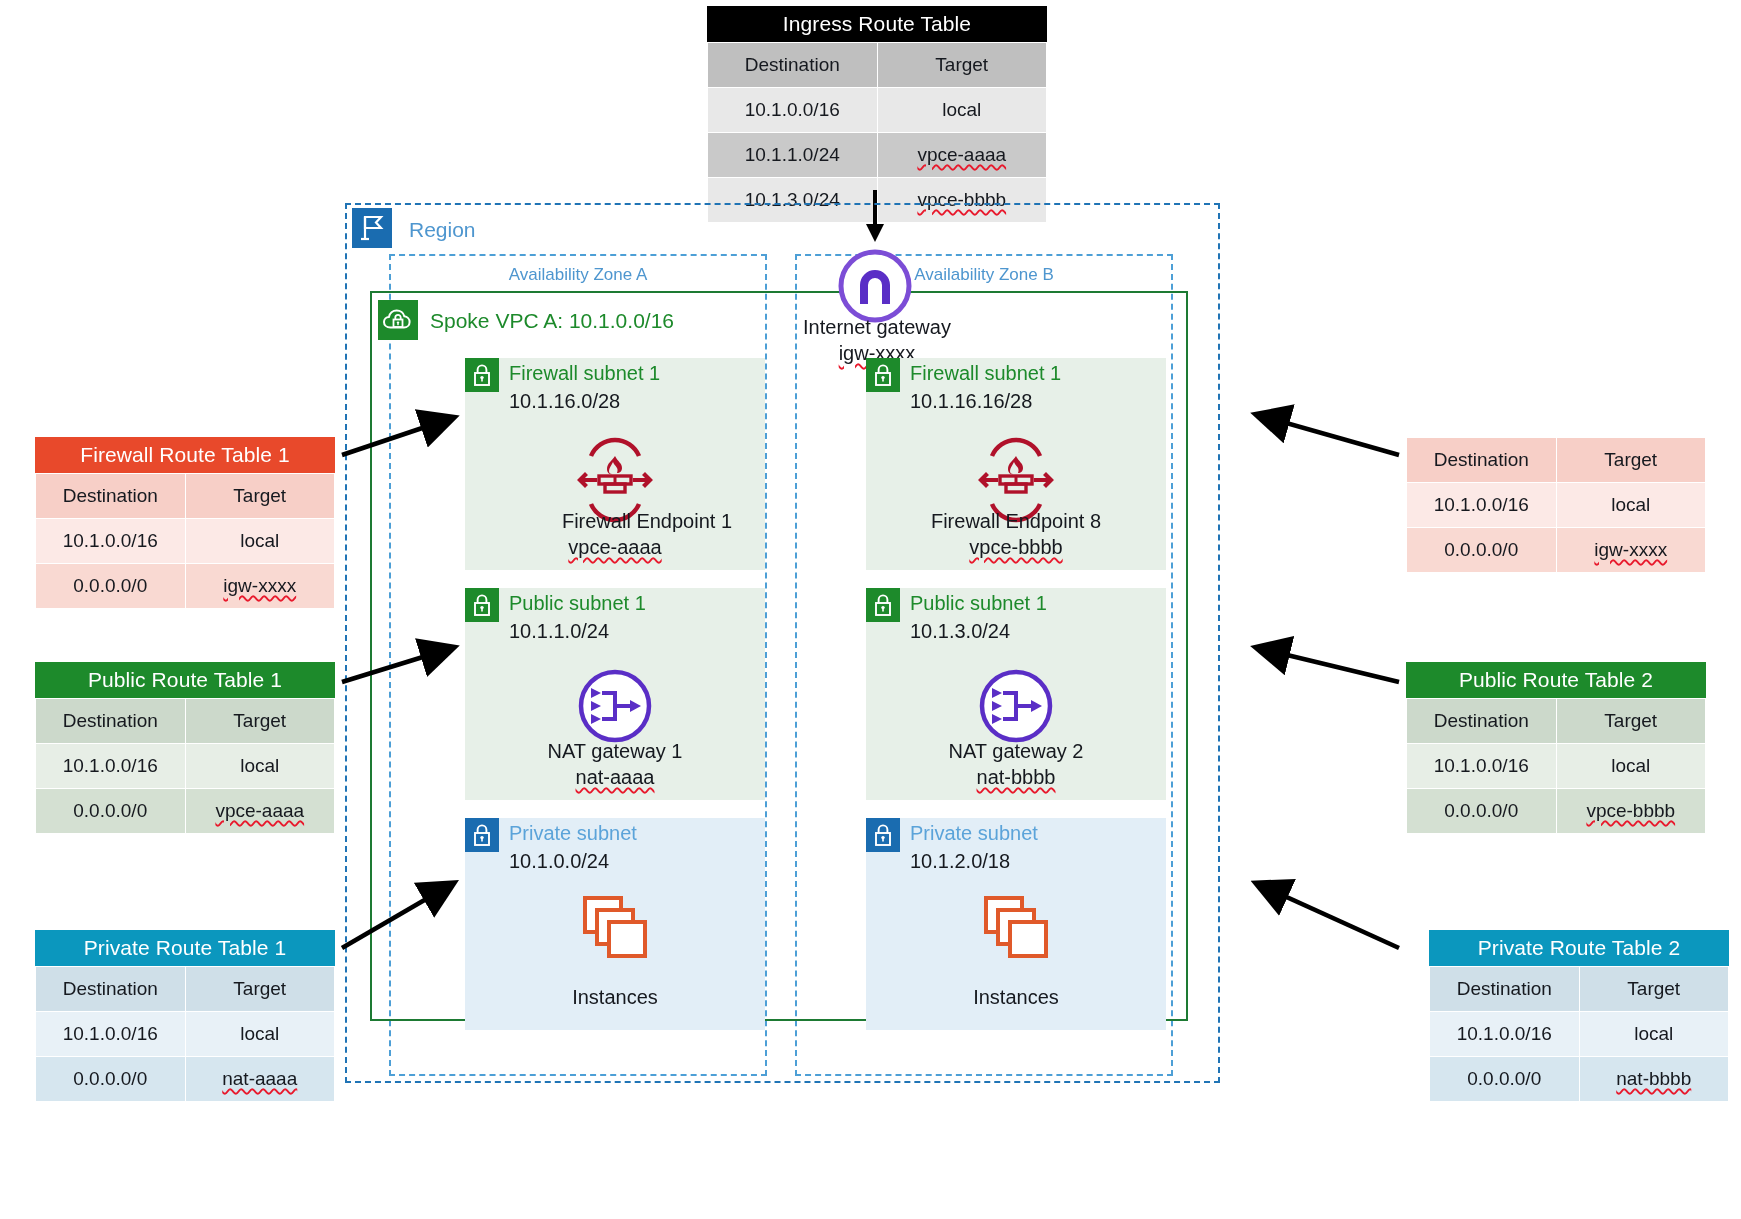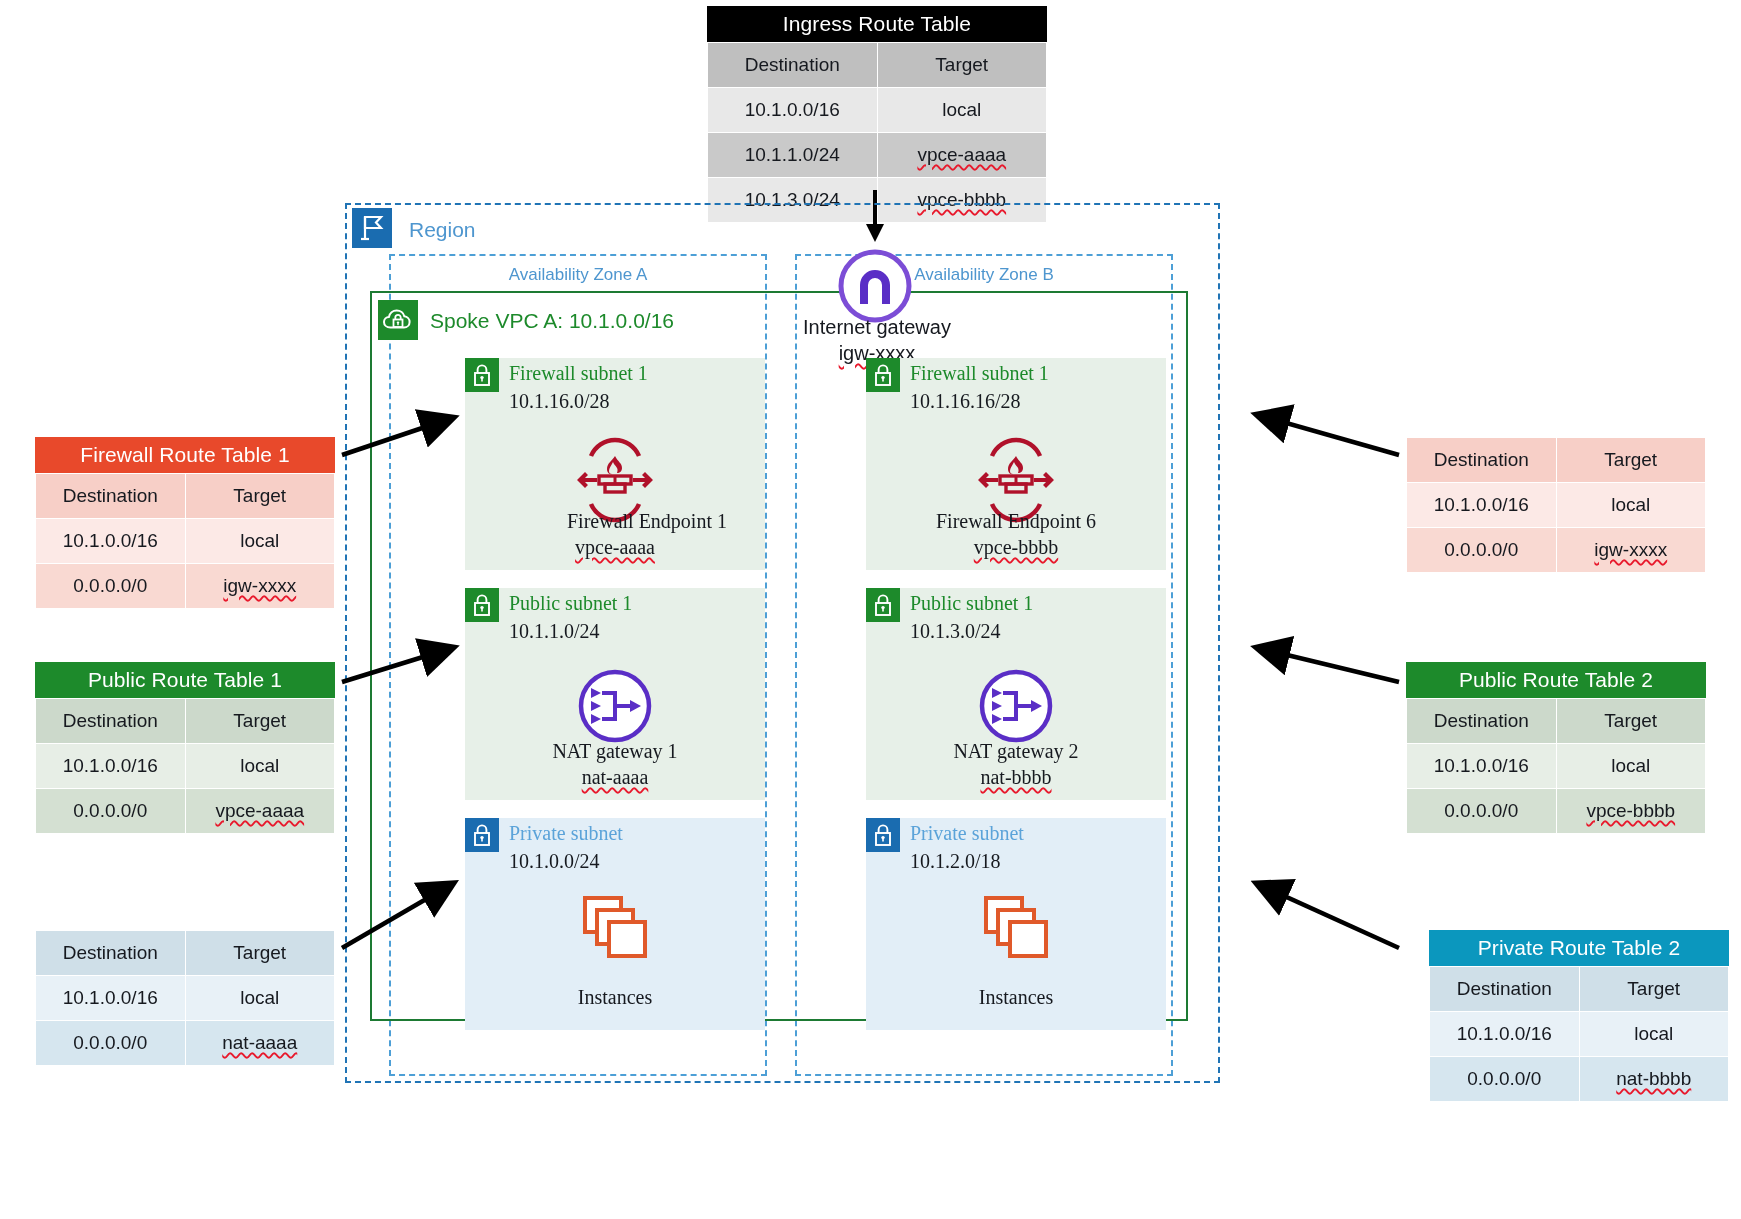--- a/index.html
+++ b/index.html
@@ -79,21 +79,21 @@
   .az-label.b{left:795px;}
 
   .vpc-box{
     position:absolute;left:370px;top:291px;width:818px;height:730px;
     border:2px solid #1d7a33;box-sizing:border-box;background:transparent;
   }
   .vpc-icon{position:absolute;left:378px;top:300px;width:40px;height:40px;background:#1d8a2b;}
   .vpc-label{position:absolute;left:430px;top:309px;font-size:21px;color:#1d8a2b;font-weight:normal;}
 
   
-  .subnet{position:absolute;box-sizing:border-box;font-family:Liberation Serif, serif;}
+  .subnet{position:absolute;box-sizing:border-box;}
   .subnet .badge{position:absolute;left:0;top:0;width:34px;height:34px;}
   .subnet .sn-title{position:absolute;left:44px;top:4px;font-size:20px;}
   .subnet .sn-cidr{position:absolute;left:44px;top:32px;font-size:20px;color:#16191f;}
   .subnet .sn-cap{position:absolute;width:100%;text-align:center;font-size:20px;color:#16191f;}
   .sn-green{background:#e7f0e8;}
   .sn-green .badge{background:#1d8a2b;}
   .sn-green .sn-title{color:#1d8a2b;}
   .sn-blue{background:#e2eef7;}
   .sn-blue .badge{background:#1a6cb0;}
   .sn-blue .sn-title{color:#5ba3d9;}
@@ -263,21 +263,21 @@
         <path d="M22 20 A26 26 0 0 1 70 20" stroke="#b0112a" stroke-width="4.5" fill="none"></path>
         <path d="M22 68 A26 26 0 0 0 70 68" stroke="#b0112a" stroke-width="4.5" fill="none"></path>
         <path d="M26 44 L12 44 M16 39 L11 44 L16 49" stroke="#b0112a" stroke-width="4.2" fill="none" stroke-linecap="square"></path>
         <path d="M66 44 L80 44 M76 39 L81 44 L76 49" stroke="#b0112a" stroke-width="4.2" fill="none" stroke-linecap="square"></path>
         <path d="M46 20 C49 26 53 27 53 32 C53 35 51 37 48 37 C50 31 46 31 44 26 C42 30 40 32 40 35 C40 37 41 38 43 38 C40 39 38 36 38 33 C38 27 43 25 46 20 Z" fill="#b0112a"></path>
         <rect x="30" y="40" width="32" height="8" stroke="#b0112a" stroke-width="3.4" fill="none"></rect>
         <rect x="36" y="48" width="20" height="8" stroke="#b0112a" stroke-width="3.4" fill="none"></rect>
         <path d="M46 40 L46 48" stroke="#b0112a" stroke-width="3"></path>
       </svg>
     </div>
-    <div class="sn-cap" style="top:152px;">Firewall Endpoint 6</div>
+    <div class="sn-cap" style="top:152px;">Firewall Endpoint 8</div>
     <div class="sn-cap sq" style="top:178px;">vpce-bbbb</div>
   </div>
 
   <div class="subnet sn-green" style="left:866px;top:588px;width:300px;height:212px;">
     <div class="badge">
       <svg width="34" height="34" viewBox="0 0 34 34">
         <rect x="10" y="15" width="14" height="12" stroke="#fff" stroke-width="1.9" fill="none"></rect>
         <path d="M12.6 15 L12.6 11.8 A4.4 4.4 0 0 1 21.4 11.8 L21.4 15" stroke="#fff" stroke-width="1.9" fill="none"></path>
         <circle cx="17" cy="19.6" r="1.7" fill="#fff"></circle>
         <path d="M17 20.6 L17 23.6" stroke="#fff" stroke-width="1.6"></path>
@@ -355,20 +355,21 @@
       </tr>
       <tr class="r1">
         <td>0.0.0.0/0</td>
         <td class="sq">vpce-aaaa</td>
       </tr>
     </tbody>
       </table>
   </div>
 
   <div class="rt rt-priv" style="left:35px;top:930px;width:300px;">
+    <div class="rt-title">Private Route Table 1</div>
     <table>
       <tbody>
           <tr class="hdr">
         <td>Destination</td>
         <td>Target</td>
       </tr>
       <tr class="r0">
         <td>10.1.0.0/16</td>
         <td>local</td>
       </tr>

